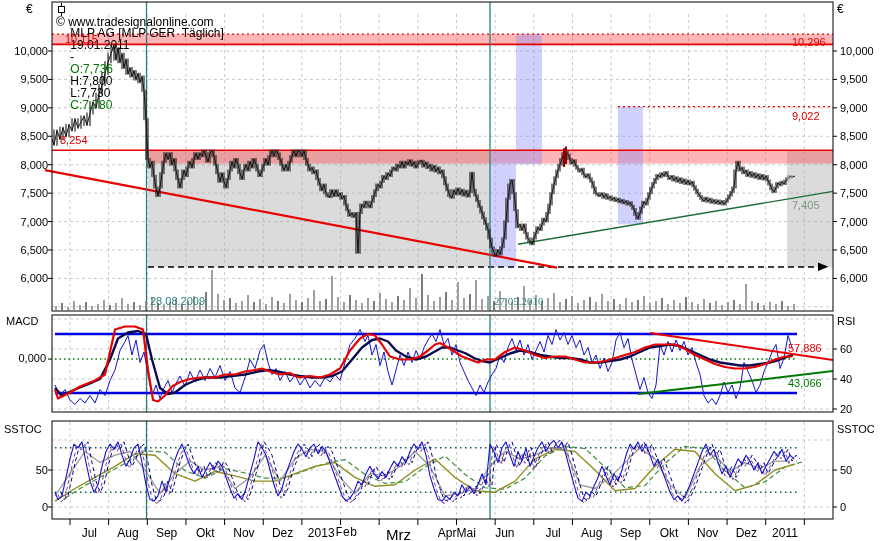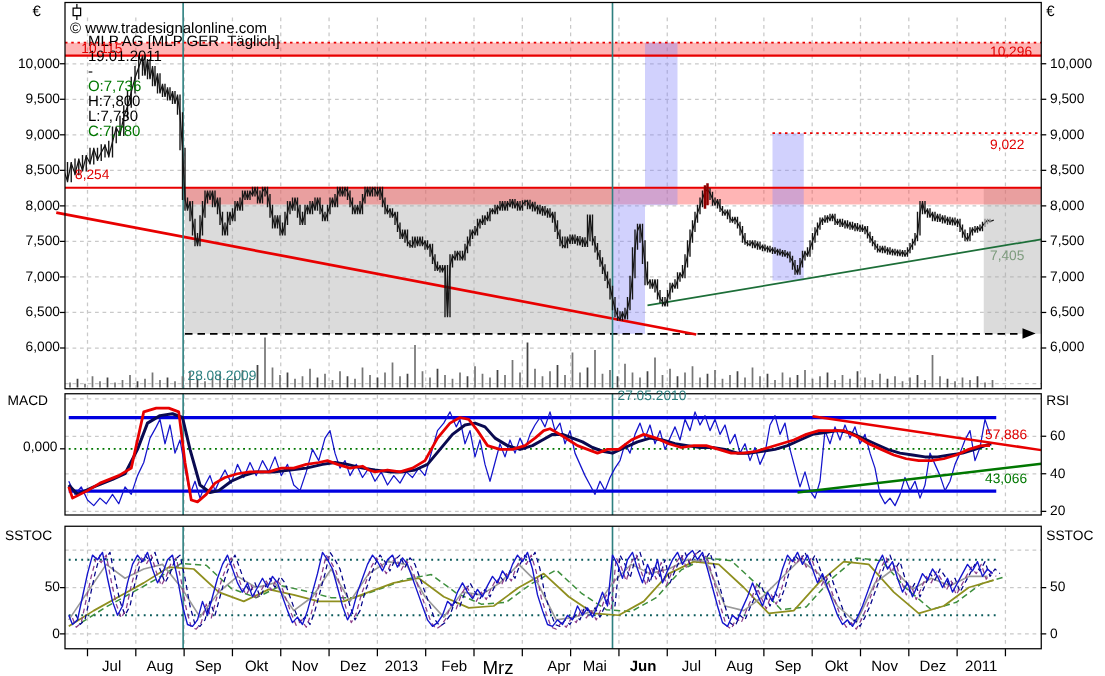--- a/index.html
+++ b/index.html
@@ -730,21 +730,21 @@
     <span class="g">C:7,780</span>
   </div>
   <span class="lbl t12" style="left:56px;top:16px;">© www.tradesignalonline.com</span>
 
   <span class="lbl red" style="left:65px;top:33px;">10,115</span>
   <span class="lbl red" style="left:792px;top:36px;">10,296</span>
   <span class="lbl red" style="left:792px;top:110px;">9,022</span>
   <span class="lbl red" style="left:60px;top:134px;">8,254</span>
   <span class="lbl gray-green" style="left:792px;top:199px;">7,405</span>
   <span class="lbl teal" style="left:150px;top:295px;">28.08.2009</span>
-  <span class="lbl teal" style="left:494px;top:311px;">27.05.2010</span>
+  <span class="lbl teal" style="left:494px;top:295px;font-family:Liberation Serif, serif;">27.05.2010</span>
 
   <span class="lbl" style="left:6px;top:315px;">MACD</span>
   <span class="lbl" style="left:837px;top:315px;">RSI</span>
   <span class="lbl rt" style="left:8px;top:352px;width:38px;">0,000</span>
   <span class="lbl red" style="left:788px;top:342px;">57,886</span>
   <span class="lbl green" style="left:788px;top:377px;">43,066</span>
 
   <span class="lbl" style="left:4px;top:423px;">SSTOC</span>
   <span class="lbl" style="left:837px;top:423px;">SSTOC</span>
 
@@ -782,25 +782,25 @@
       <span style="position: absolute; left: 840px; top: 501px; font-size: 11px;">0</span>
     </div>
   <div id="monthAxis">
       <span style="position: absolute; left: 70px; top: 526px; width: 38.65px; text-align: center; font-size: 12px;">Jul</span>
       <span style="position: absolute; left: 108.65px; top: 526px; width: 38.65px; text-align: center; font-size: 12px;">Aug</span>
       <span style="position: absolute; left: 147.3px; top: 526px; width: 38.65px; text-align: center; font-size: 12px;">Sep</span>
       <span style="position: absolute; left: 185.95px; top: 526px; width: 38.65px; text-align: center; font-size: 12px;">Okt</span>
       <span style="position: absolute; left: 224.6px; top: 526px; width: 38.65px; text-align: center; font-size: 12px;">Nov</span>
       <span style="position: absolute; left: 263.25px; top: 526px; width: 38.65px; text-align: center; font-size: 12px;">Dez</span>
       <span style="position: absolute; left: 301.9px; top: 526px; width: 38.65px; text-align: center; font-size: 12px;">2013</span>
-      <span style="position: absolute; left: 353px; top: 526px; width: 38.65px; text-align: left; font-size: 12px;">Feb</span>
+      <span style="position: absolute; left: 327px; top: 526px; width: 38.65px; text-align: center; font-size: 12px; font-family: Liberation Mono, monospace;">Feb</span>
       <span style="position: absolute; left: 379.2px; top: 526px; width: 38.65px; text-align: center; font-size: 15px;">Mrz</span>
       <span style="position: absolute; left: 417.85px; top: 526px; width: 38.65px; text-align: right; font-size: 12px;">Apr</span>
-      <span style="position: absolute; left: 456.5px; top: 526px; width: 38.65px; text-align: center; font-size: 12px;">Mai</span>
-      <span style="position: absolute; left: 495.15px; top: 526px; width: 38.65px; text-align: center; font-size: 12px; font-weight: bold;">Jun</span>
+      <span style="position: absolute; left: 456.5px; top: 526px; width: 38.65px; text-align: left; font-size: 12px;">Mai</span>
+      <span style="position: absolute; left: 495.15px; top: 526px; width: 38.65px; font-size: 12px;">Jun</span>
       <span style="position: absolute; left: 533.8px; top: 526px; width: 38.65px; text-align: center; font-size: 12px;">Jul</span>
       <span style="position: absolute; left: 572.45px; top: 526px; width: 38.65px; text-align: center; font-size: 12px;">Aug</span>
       <span style="position: absolute; left: 611.1px; top: 526px; width: 38.65px; text-align: center; font-size: 12px;">Sep</span>
       <span style="position: absolute; left: 649.75px; top: 526px; width: 38.65px; text-align: center; font-size: 12px;">Okt</span>
       <span style="position: absolute; left: 688.4px; top: 526px; width: 38.65px; text-align: center; font-size: 12px;">Nov</span>
       <span style="position: absolute; left: 727.05px; top: 526px; width: 38.65px; text-align: center; font-size: 12px;">Dez</span>
       <span style="position: absolute; left: 765.7px; top: 526px; width: 38.65px; text-align: center; font-size: 12px;">2011</span>
     </div>
 </div>
 

